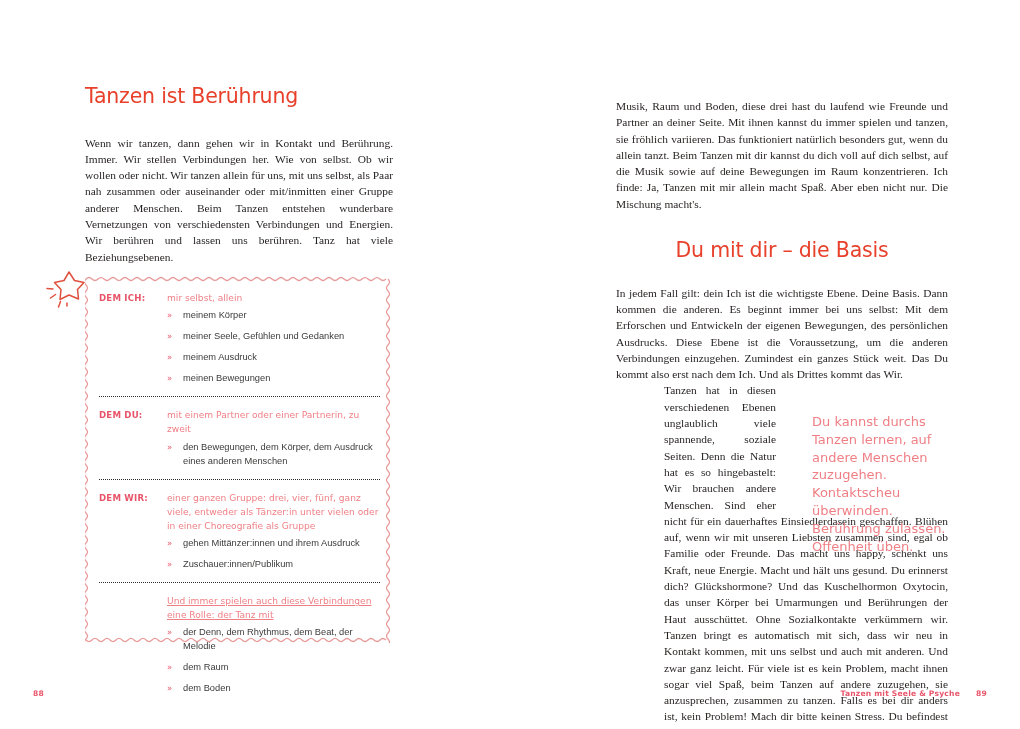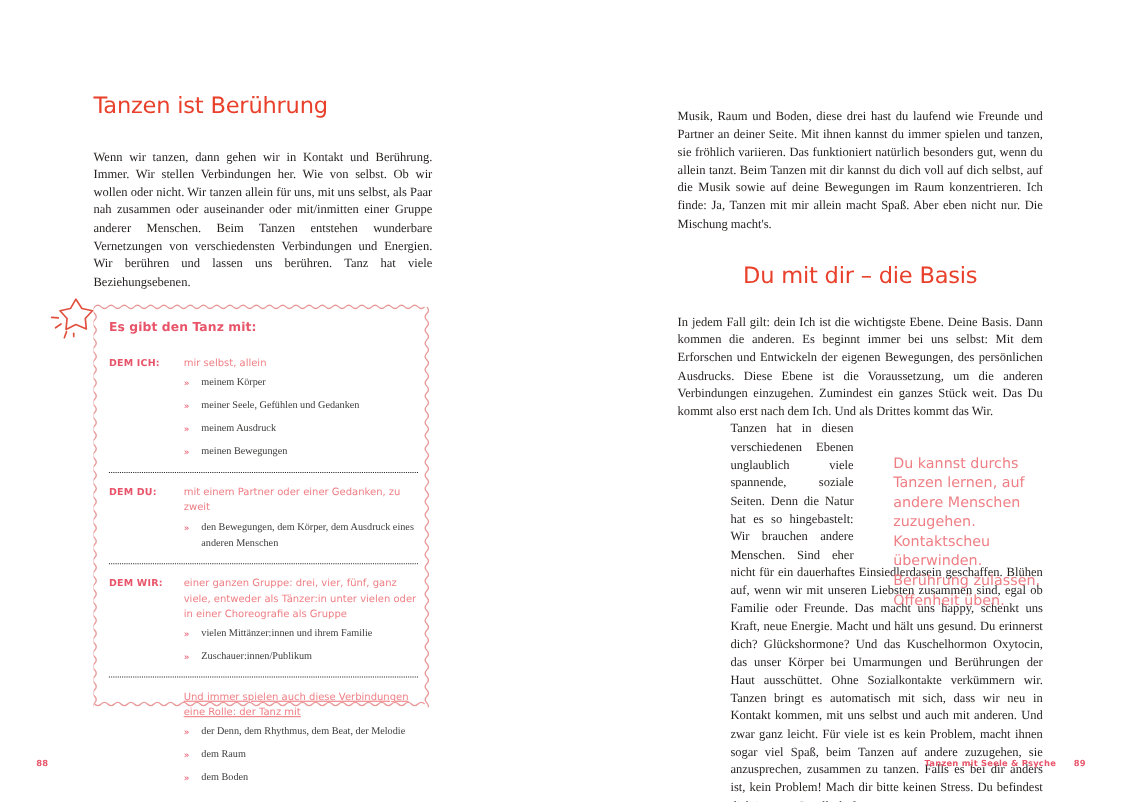--- a/index.html
+++ b/index.html
@@ -153,21 +153,21 @@
   ul.bullets li:last-child { margin-bottom: 0; }
   .bullet-mark {
     font-family: "DejaVu Sans", sans-serif;
     color: #e8556a;
     font-size: 8.4px;
     line-height: 14px;
     width: 16px;
     flex: 0 0 16px;
   }
   .bullet-text {
-    font-family: Liberation Serif, serif;
+    font-family: Liberation Sans, sans-serif;
     font-size: 9.3px;
     color: #3c3b3a;
     line-height: 14px;
     flex: 1;
   }
 
   .dotted-sep {
     border: 0;
     border-top: 1px dotted #2a2a2a;
     margin: 11px 0 11px 0;
@@ -271,21 +271,20 @@
                q3,3 6,0 q3,-3 6,0 q3,3 6,0 q3,-3 6,0 q3,3 6,0 q3,-3 6,0 q3,3 6,0 q3,-3 6,0
                q3,3 6,0 q3,-3 6,0 q3,3 6,0 q3,-3 6,0 q3,3 6,0 q3,-3 6,0 q3,3 6,0 q3,-3 6,0
                q3,3 6,0 q3,-3 6,0 q3,3 6,0 q3,-3 6,0 q3,3 6,0 q3,-3 6,0 q3,3 6,0 q3,-3 6,0
                q3,3 6,0 q3,-3 6,0 q3,3 6,0 q3,-3 6,0 q3,3 6,0 q3,-3 6,0 q3,3 6,0 q3,-3 6,0
                q3,3 6,0 q3,-3 6,0 q3,3 6,0 q3,-3 6,0 q3,3 6,0 q3,-3 6,0 q3,3 6,0 q3,-3 6,0
                q3,3 6,0 q3,-3 6,0 q3,3 6,0 q3,-3 6,0 q3,3 6,0 q3,-3 6,0 q3,3 6,0 q3,-3 6,0
                q3,3 6,0 q3,-3 6,0" fill="none" stroke="#e89a9a" stroke-width="1.2"></path>
     </svg>
 
     <div class="info-box-inner">
-      <div class="box-title">Es gibt den Tanz mit:</div>
 
       <div class="grp">
         <div class="grp-row">
           <div class="grp-label">DEM ICH:</div>
           <div class="grp-lead">mir selbst, allein</div>
         </div>
         <ul class="bullets">
           <li>
             <span class="bullet-mark">»</span>
             <span class="bullet-text">meinem Körper</span>
@@ -303,41 +302,41 @@
             <span class="bullet-text">meinen Bewegungen</span>
           </li>
         </ul>
       </div>
 
       <hr class="dotted-sep">
 
       <div class="grp">
         <div class="grp-row">
           <div class="grp-label">DEM DU:</div>
-          <div class="grp-lead">mit einem Partner oder einer Gedanken, zu zweit</div>
+          <div class="grp-lead">mit einem Partner oder einer Partnerin, zu zweit</div>
         </div>
         <ul class="bullets">
           <li>
             <span class="bullet-mark">»</span>
             <span class="bullet-text">den Bewegungen, dem Körper, dem Ausdruck eines anderen Menschen</span>
           </li>
         </ul>
       </div>
 
       <hr class="dotted-sep">
 
       <div class="grp">
         <div class="grp-row">
           <div class="grp-label">DEM WIR:</div>
           <div class="grp-lead">einer ganzen Gruppe: drei, vier, fünf, ganz viele, entweder als Tänzer:in unter vielen oder in einer Choreografie als Gruppe</div>
         </div>
         <ul class="bullets">
           <li>
             <span class="bullet-mark">»</span>
-            <span class="bullet-text">vielen Mittänzer:innen und ihrem Familie</span>
+            <span class="bullet-text">gehen Mittänzer:innen und ihrem Ausdruck</span>
           </li>
           <li>
             <span class="bullet-mark">»</span>
             <span class="bullet-text">Zuschauer:innen/Publikum</span>
           </li>
         </ul>
       </div>
 
       <hr class="dotted-sep">
 

